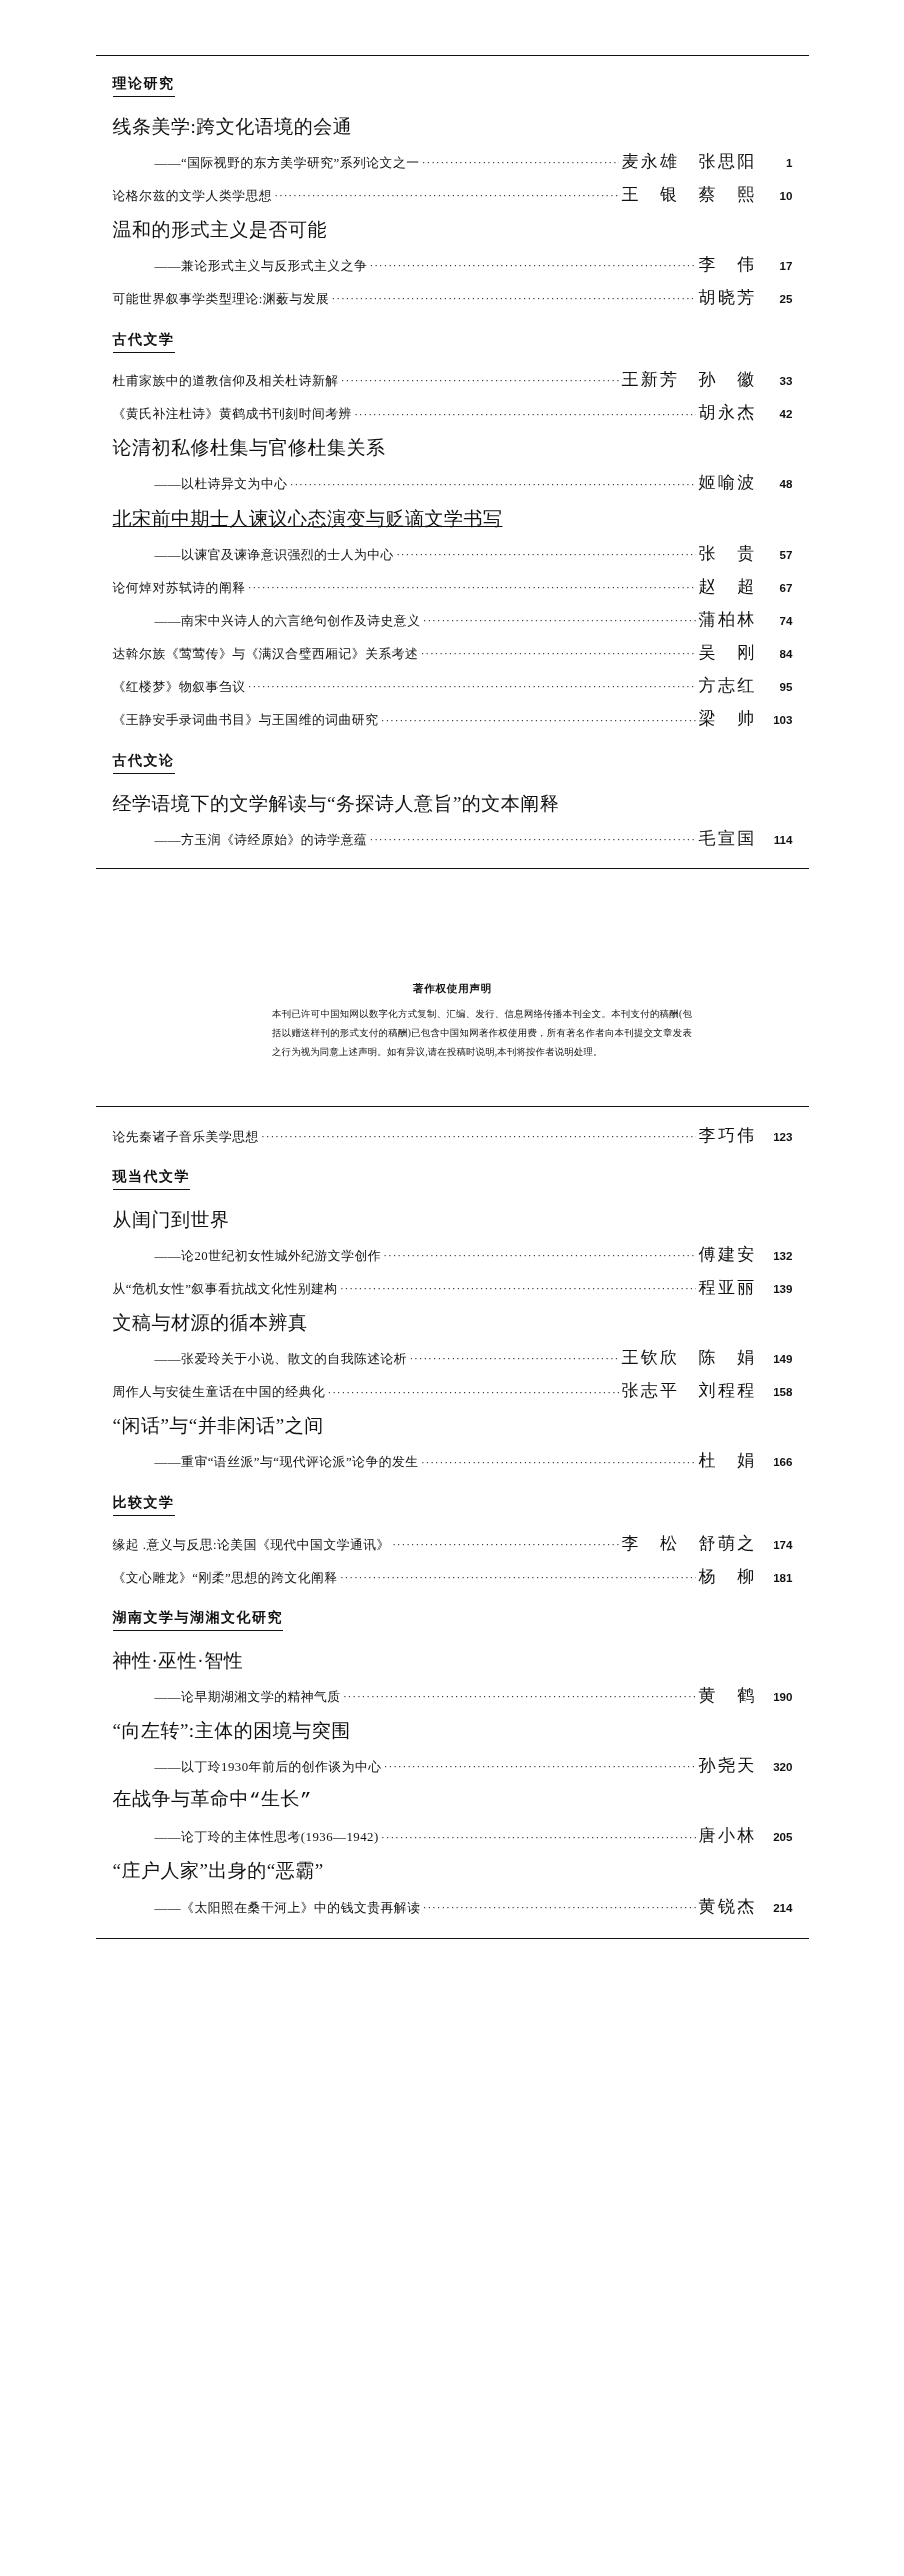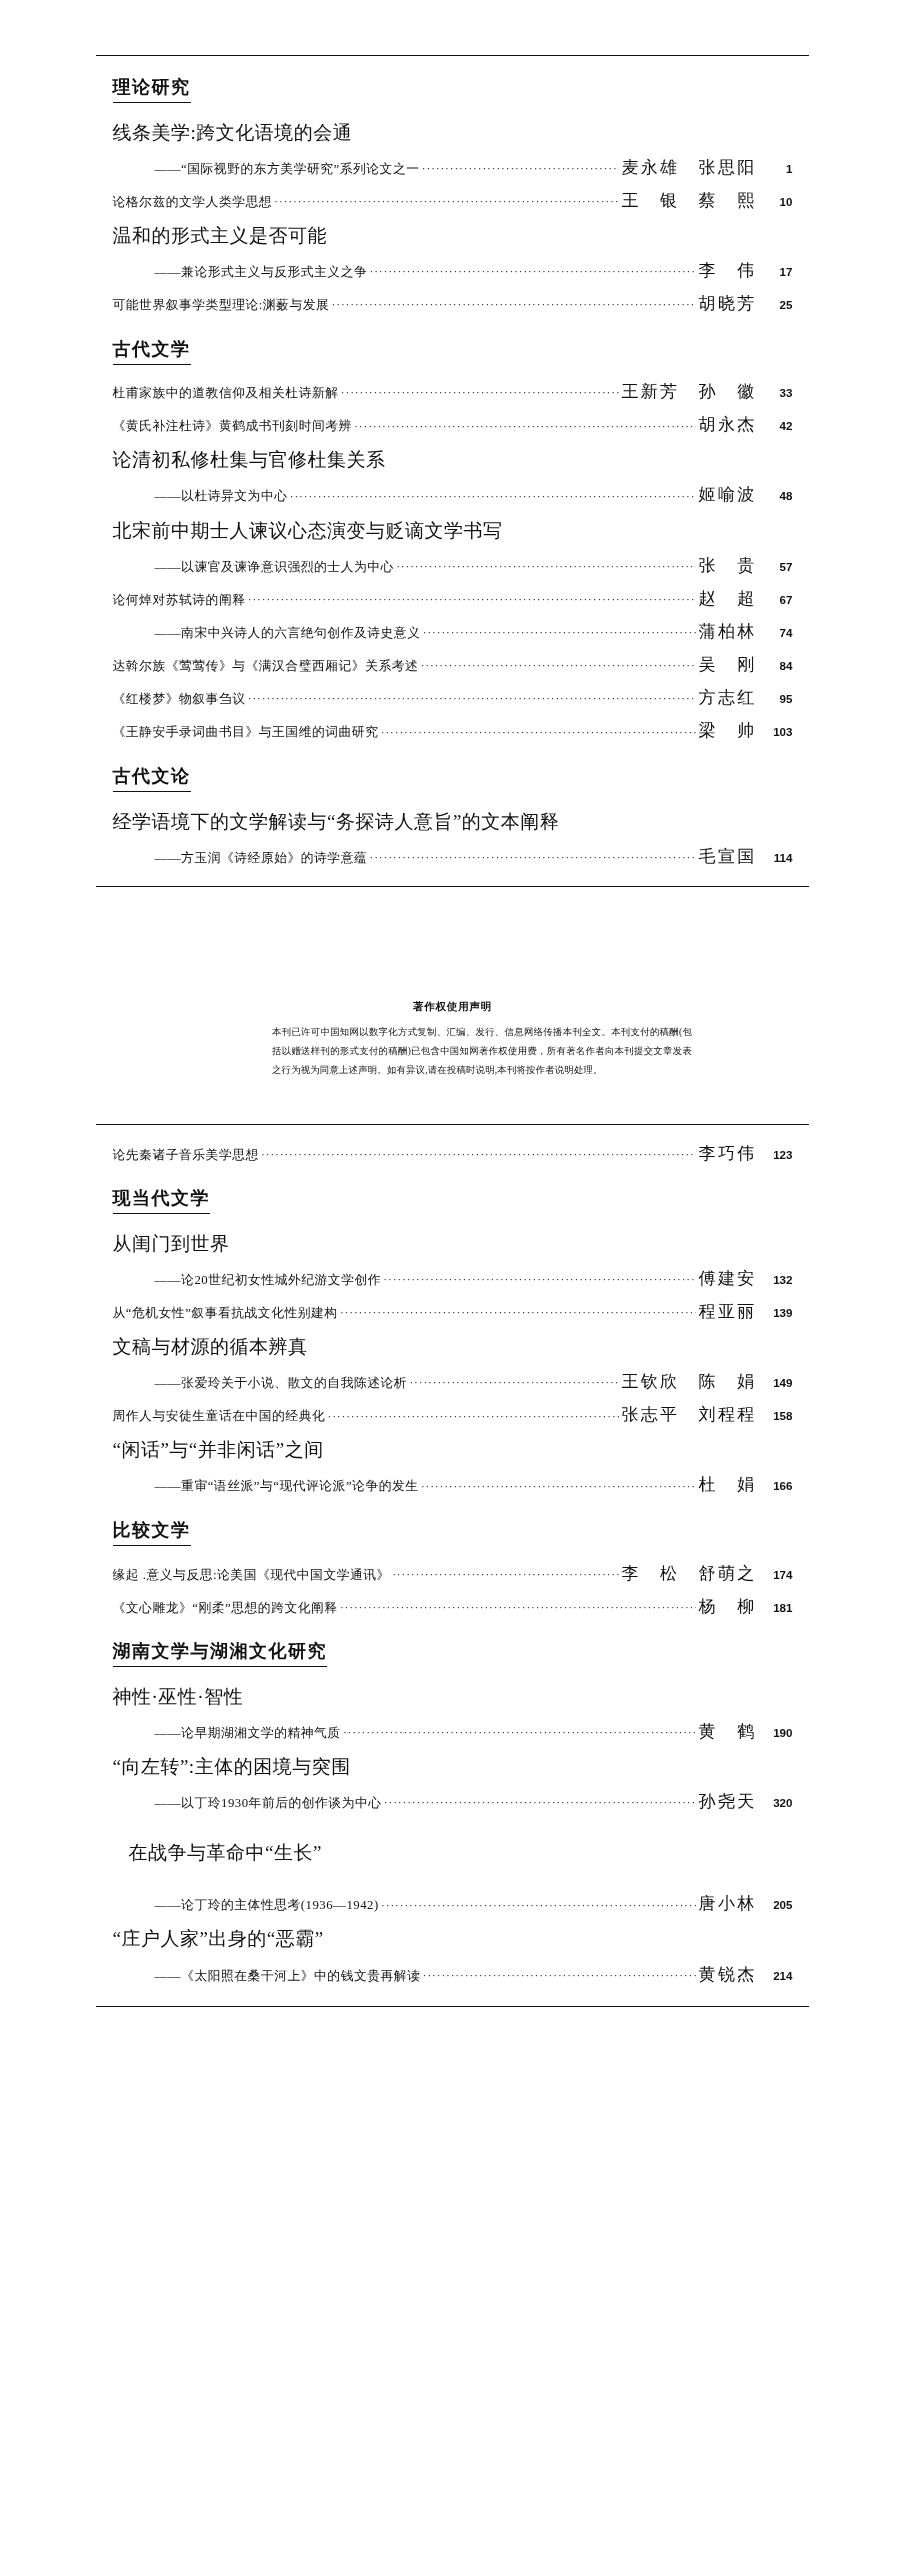--- a/index.html
+++ b/index.html
@@ -57,21 +57,21 @@
     border-bottom: 1.2px solid #111;
     padding: 0;
   }
   .toc-inner {
     padding: 16.5px 0 13.5px 0;
   }
 
   
   .section-head {
     font-family: "Liberation Sans", sans-serif;
-    font-size: 18px;
+    font-size: 14px;
     font-weight: 700;
     letter-spacing: 1.5px;
     color: #111;
     margin: 16.5px 0 7.5px 16.5px;
     padding-bottom: 3px;
     display: inline-block;
     border-bottom: 1.9px solid #111;
   }
   .section-head-wrap {
     margin-bottom: 3px;
@@ -233,21 +233,21 @@
         <div class="entry">
           <div class="plain-line" style="margin: 0px;">论清初私修杜集与官修杜集关系</div>
           <div class="row">
             <span class="title sub">——以杜诗异文为中心</span>
             <span class="dots">························································································································</span>
             <span class="authors">姬喻波</span>
             <span class="page-no">48</span>
           </div>
         </div>
         <div class="entry">
-          <div class="plain-line" style="margin: 0px;">北宋前中期士人谏议心态演变与贬谪文学书写</div>
+          <div class="plain-line" style="margin: 0px; text-decoration: underline;">北宋前中期士人谏议心态演变与贬谪文学书写</div>
           <div class="row">
             <span class="title sub">——以谏官及谏诤意识强烈的士人为中心</span>
             <span class="dots">························································································································</span>
             <span class="authors">张　贵</span>
             <span class="page-no">57</span>
           </div>
         </div>
         <div class="entry">
           <div class="row">
             <span class="title">论何焯对苏轼诗的阐释</span>
@@ -390,21 +390,21 @@
         <div class="entry">
           <div class="plain-line" style="margin: 0px;">“向左转”:主体的困境与突围</div>
           <div class="row">
             <span class="title sub">——以丁玲1930年前后的创作谈为中心</span>
             <span class="dots">························································································································</span>
             <span class="authors">孙尧天</span>
             <span class="page-no">320</span>
           </div>
         </div>
         <div class="entry">
-          <div class="plain-line" style="margin: 16px;">在战争与革命中“生长”</div>
+          <div class="plain-line" style="margin: 0px; font-family: Liberation Mono, monospace;">在战争与革命中“生长”</div>
           <div class="row">
             <span class="title sub">——论丁玲的主体性思考(1936—1942)</span>
             <span class="dots">························································································································</span>
             <span class="authors">唐小林</span>
             <span class="page-no">205</span>
           </div>
         </div>
         <div class="entry">
           <div class="plain-line" style="margin: 0px;">“庄户人家”出身的“恶霸”</div>
           <div class="row">

